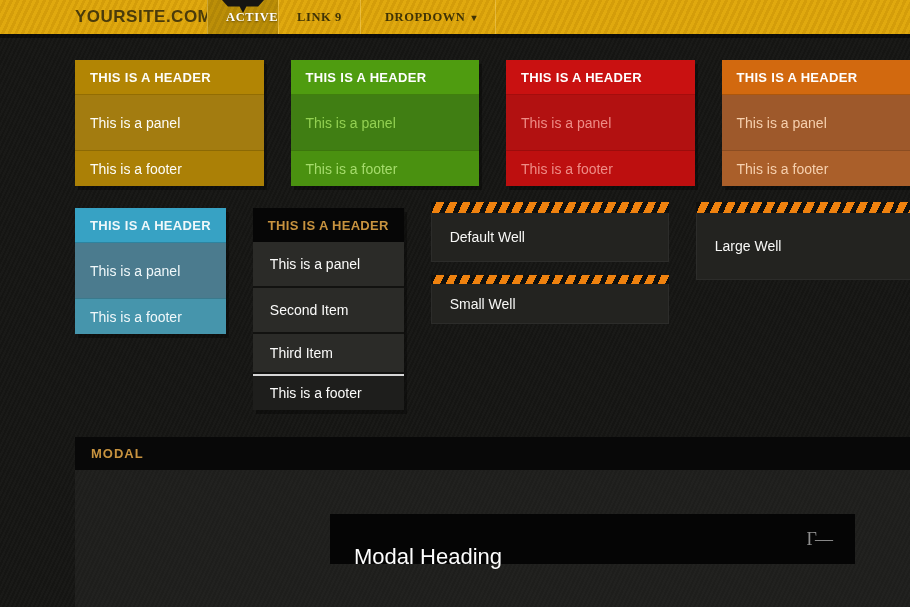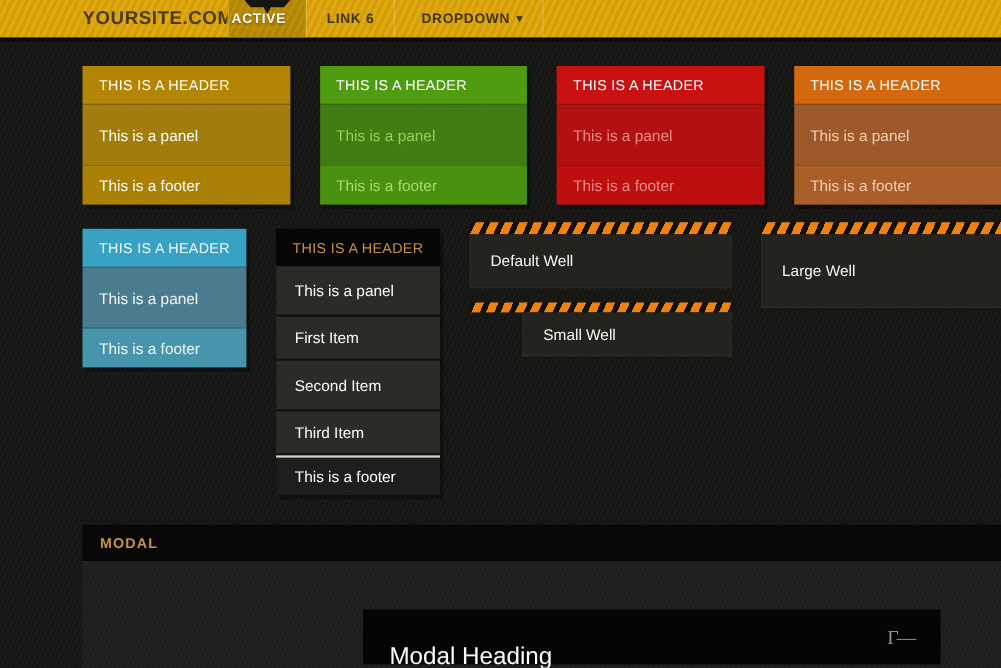--- a/index.html
+++ b/index.html
@@ -14,24 +14,25 @@
     height:34px;display:flex;align-items:stretch;
     background:repeating-linear-gradient(115deg,#e0a90f 0 3px,#d49d0a 3px 6px);
     box-shadow:0 4px 0 rgba(0,0,0,0.45);
     position:relative;z-index:5;
   }
   .brand{
     margin-left:75px;width:132px;display:flex;align-items:center;
     font-size:17px;font-weight:bold;letter-spacing:.5px;color:#4a3b0b;cursor:pointer;
   }
   .nav-item{
-    display:flex;align-items:center;justify-content:flex-end;
+    display:flex;align-items:center;justify-content:flex-start;
     font-size:12.5px;font-weight:bold;letter-spacing:.6px;color:#3f3306;
     padding:0 18px;cursor:pointer;position:relative;
     border-left:1px solid rgba(255,230,150,0.35);
+    font-family:Liberation Serif, serif;
   }
   .nav-item.last{border-right:1px solid rgba(255,230,150,0.35);padding-left:24px;}
   .nav-item.active{
     background:repeating-linear-gradient(115deg,#bc8f08 0 3px,#b18607 3px 6px);
     color:#ffffff;text-shadow:0 1px 2px rgba(0,0,0,0.45);
     width:34px;
   }
   .notch{
     position:absolute;top:0;left:50%;margin-left:-21px;width:42px;height:13px;
     background:#171512;
@@ -40,21 +41,21 @@
   .caret{font-size:10px;margin-left:6px;color:#3f3306;}
   
   .container{padding-left:75px;}
   .row{display:flex;gap:27px;align-items:flex-start;}
   .row1{margin-top:26px;}
   .row2{margin-top:16px;}
   .col{width:238px;flex:0 0 238px;}
   
   .panel{width:238px;box-shadow:3px 4px 0 rgba(0,0,0,0.33);}
   .p-head{height:34px;display:flex;align-items:center;padding:0 15px;
-    font-size:13px;font-weight:normal;letter-spacing:.3px;white-space:nowrap;overflow:hidden;
+    font-size:13px;font-weight:bold;letter-spacing:.3px;white-space:nowrap;overflow:hidden;
     border-bottom:1px solid rgba(0,0,0,0.18);}
   .p-body{height:55px;display:flex;align-items:center;padding:0 15px;
     font-size:14px;white-space:nowrap;overflow:hidden;}
   .p-foot{height:35px;display:flex;align-items:center;padding:0 15px;
     font-size:14px;white-space:nowrap;overflow:hidden;border-top:1px solid rgba(0,0,0,0.18);}
   .gold  .p-head{background:#b28504;color:#fdfdf8;}
   .gold  .p-body{background:#a37c10;color:#fdfdf8;}
   .gold  .p-foot{background:#ab8006;color:#fdfdf8;}
   .green .p-head{background:#4f9c10;color:#ffffff;}
   .green .p-body{background:#407e13;color:#93d152;}
@@ -77,21 +78,21 @@
     border-bottom:2px solid #121210;white-space:nowrap;overflow:hidden;}
   .dp-item.tall{padding:14px 17px;}
   .dp-foot{background:#1e1e1c;color:#fbfbfa;font-size:14px;padding:9px 17px;
     border-top:2px solid #d6d6d6;white-space:nowrap;overflow:hidden;}
   
   .hazard{height:11px;background:repeating-linear-gradient(115deg,#10100e 0 5px,#ef820f 5px 12px);}
   .hazard.thin{height:9px;}
   .well{background:#232320;color:#f7f7f5;font-size:14px;display:flex;align-items:center;
     padding:0 18px;white-space:nowrap;overflow:hidden;border:1px solid #2c2c2a;border-top:none;}
   .well.default{height:48px;text-align:center;}
-  .well.small{height:39px;margin-left:48px;}
+  .well.small{height:39px;}
   .well.large{height:66px;}
   .well-gap{height:13px;}
   
   .modal-section{margin-top:27px;width:1000px;box-shadow:3px 4px 0 rgba(0,0,0,0.33);}
   .ms-head{height:33px;background:#080808;display:flex;align-items:center;padding:0 16px;
     font-size:13px;font-weight:bold;letter-spacing:1px;color:#c8933f;}
   .ms-body{height:150px;background:#1e1e1c;
     background-image:repeating-linear-gradient(115deg, rgba(255,255,255,0.015) 0 2px, rgba(0,0,0,0) 2px 4px);}
   .modal-dialog{margin-left:255px;width:525px;position:relative;top:44px;}
   .modal-head{height:50px;background:#050505;display:flex;align-items:center;padding:0 24px;}
@@ -101,21 +102,21 @@
 </head>
 <body>
 
 <div class="navbar">
   <div class="brand">YOURSITE.COM</div>
   <div class="nav-item active">
     <div class="notch"></div>
     <span>ACTIVE</span>
   </div>
   <div class="nav-item">
-    <span>LINK 6</span>
+    <span>LINK 9</span>
   </div>
   <div class="nav-item last">
     <span>DROPDOWN</span>
     <span class="caret">▾</span>
   </div>
 </div>
 
 <div class="container">
 
   <div class="row row1">
@@ -144,21 +145,20 @@
   <div class="row row2">
     <div class="panel blue mt6">
       <div class="p-head">THIS IS A HEADER</div>
       <div class="p-body">This is a panel</div>
       <div class="p-foot">This is a footer</div>
     </div>
 
     <div class="dark-panel mt6">
       <div class="p-head">THIS IS A HEADER</div>
       <div class="dp-item tall">This is a panel</div>
-      <div class="dp-item">First Item</div>
       <div class="dp-item tall">Second Item</div>
       <div class="dp-item">Third Item</div>
       <div class="dp-foot">This is a footer</div>
     </div>
 
     <div class="col">
       <div class="hazard"></div>
       <div class="well default">Default Well</div>
       <div class="well-gap"></div>
       <div class="hazard thin"></div>

